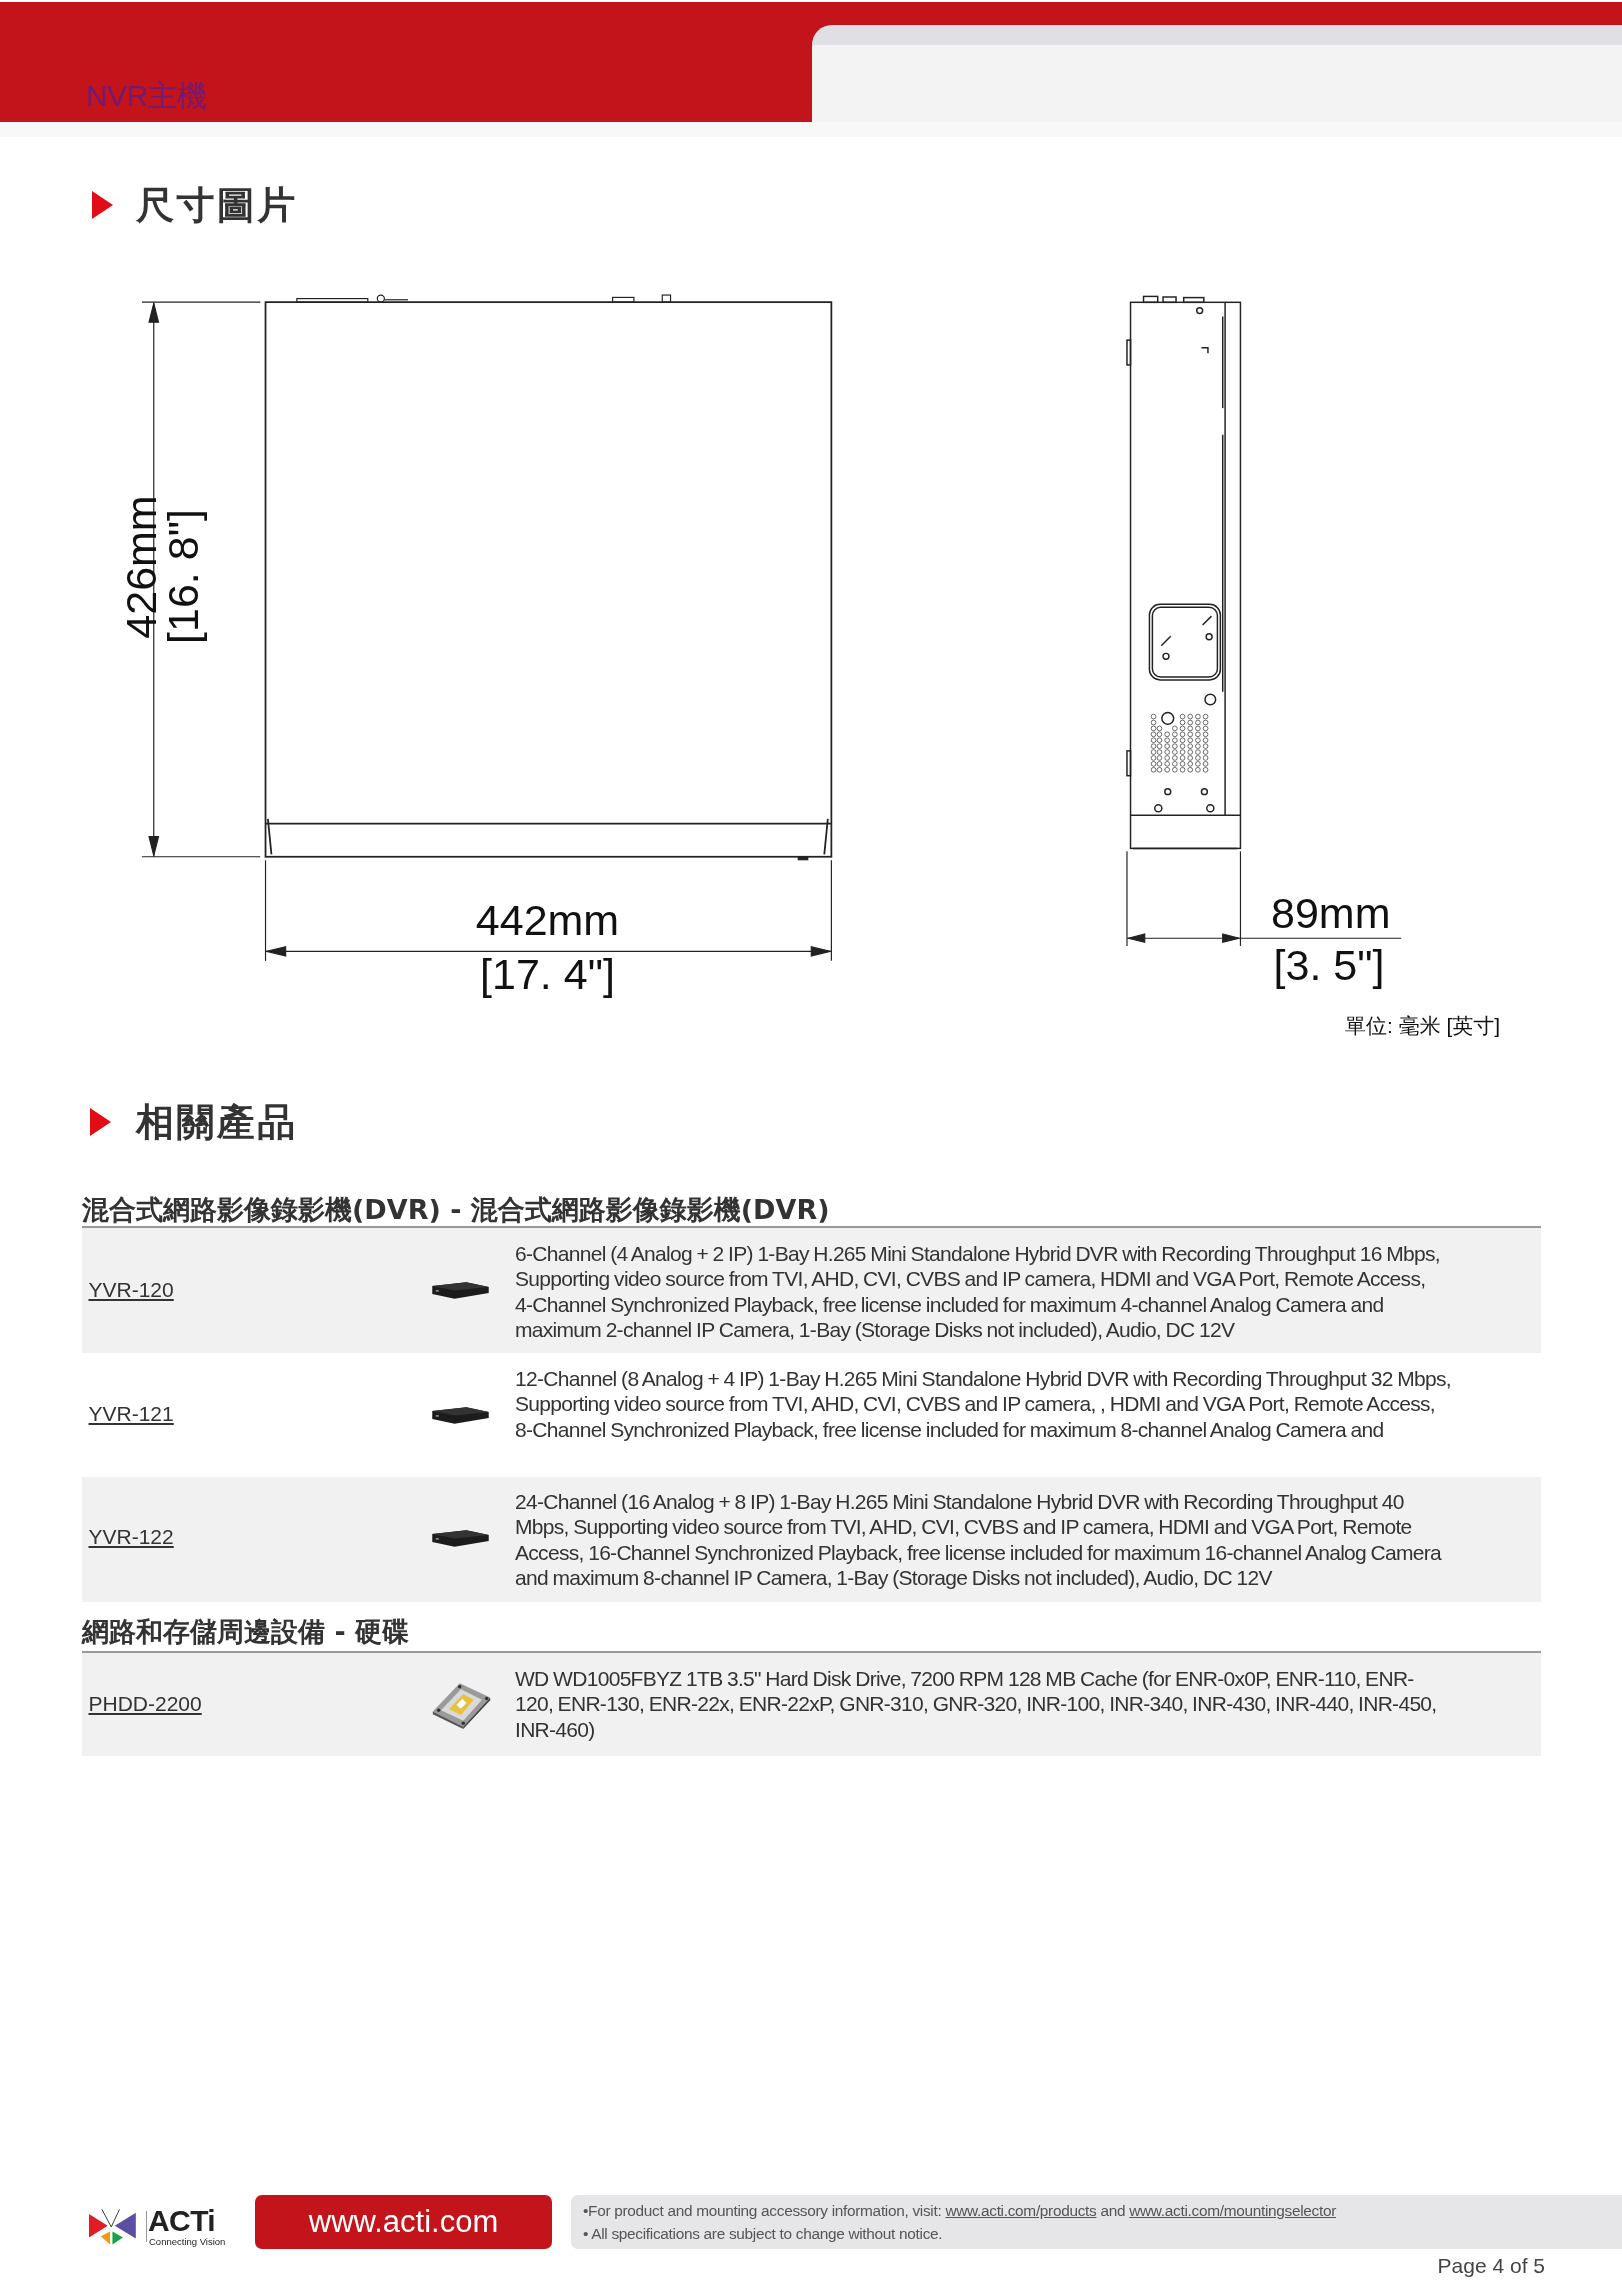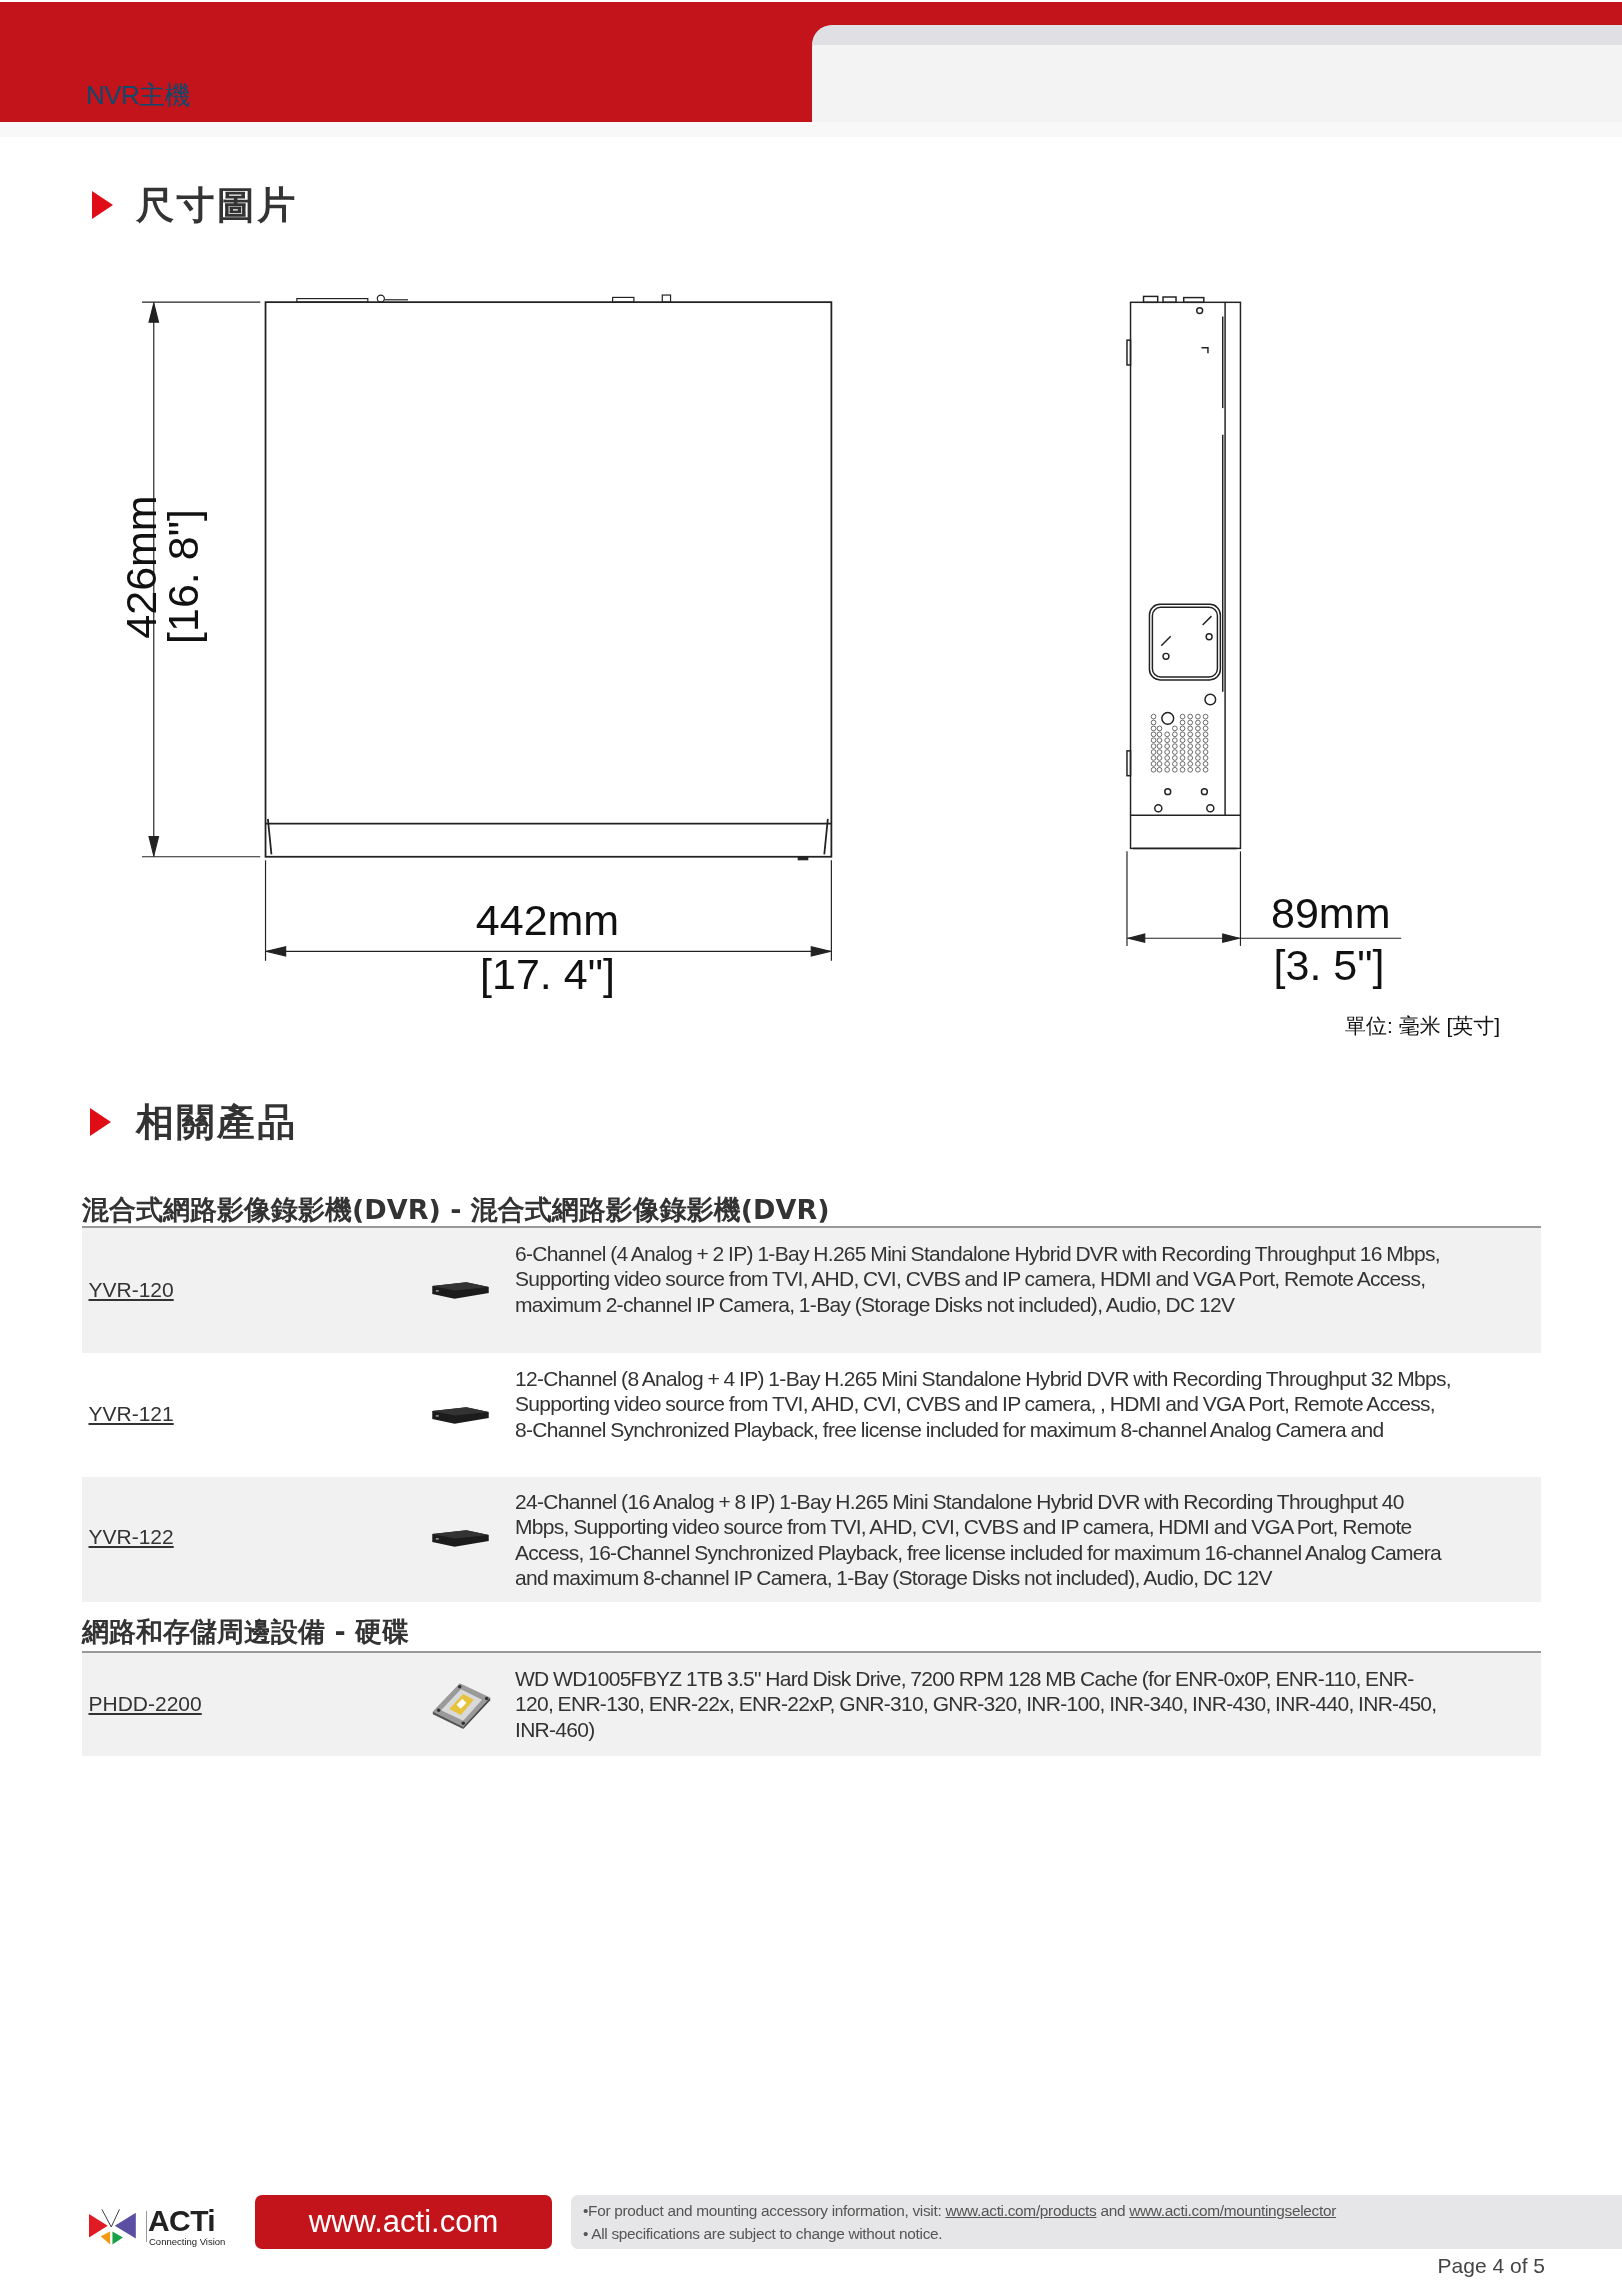--- a/index.html
+++ b/index.html
@@ -5,21 +5,21 @@
   html, body { margin:0; padding:0; }
   body { width:1622px; height:2295px; position:relative; background:#ffffff; overflow:hidden;
          font-family:"Liberation Sans", "DejaVu Sans", sans-serif; color:#333333; }
   .abs { position:absolute; }
 
   
   .hdr-red { left:0; top:2.4px; width:1622px; height:120px; background:#c3141c; }
   .hdr-panel { left:812px; top:25.4px; width:810px; height:97px; background:#f3f3f4; border-top-left-radius:22.5px; }
   .hdr-panel-top { left:812px; top:25.4px; width:810px; height:20px; background:#e0e0e4; border-top-left-radius:22.5px; }
   .hdr-band { left:0; top:122px; width:1622px; height:15px; background:#f8f8f8; }
-  .hdr-title { left:86px; top:79px; font-size:26px; color:#0c4a6e; line-height:33px; white-space:nowrap; letter-spacing:-0.6px; }
+  .hdr-title { left:86px; top:79px; font-size:30px; color:#701a75; line-height:33px; white-space:nowrap; letter-spacing:-0.6px; }
 
   
   .tri { width:0; height:0; border-top:14px solid transparent; border-bottom:14px solid transparent; border-left:21px solid #e00c16; }
   .sec-title { font-size:38px; font-weight:bold; color:#333; line-height:41px; white-space:nowrap; font-family:"DejaVu Sans", sans-serif; letter-spacing:2.4px; }
   .dim-txt { font-size:43px; color:#111; line-height:46px; white-space:nowrap; font-family:"Liberation Sans Narrow","Liberation Sans", sans-serif; }
   .unit { font-size:21px; color:#111; white-space:nowrap; }
 
   
   .cat { left:82px; font-size:27px; font-weight:bold; color:#333; line-height:31px; white-space:nowrap; font-family:"DejaVu Sans", sans-serif; transform-origin:left top; }
   .rule { left:82px; width:1459px; height:2.4px; background:#999999; }
@@ -224,20 +224,21 @@
 <div class="abs row shade" style="top:1228px;height:125px;">
   <div class="model" style="top:50px;">YVR-120</div>
   <svg class="dvr" style="left:349px;top:52px;" viewBox="0 0 100 34">
     <polygon points="2,10 60,4 98,12 98,22 40,32 2,24" fill="#1c1c1c"></polygon>
     <polygon points="2,10 60,4 98,12 40,18" fill="#333"></polygon>
     <rect x="8" y="17" width="5" height="3" fill="#888"></rect>
   </svg>
   <div class="desc" style="top:13px;">
     <span>6-Channel (4 Analog + 2 IP) 1-Bay H.265 Mini Standalone Hybrid DVR with Recording Throughput 16 Mbps,</span>
     <span>Supporting video source from TVI, AHD, CVI, CVBS and IP camera, HDMI and VGA Port, Remote Access,</span>
+    <span>4-Channel Synchronized Playback, free license included for maximum 4-channel Analog Camera and</span>
     <span>maximum 2-channel IP Camera, 1-Bay (Storage Disks not included), Audio, DC 12V</span>
   </div>
 </div>
 
 <div class="abs row" style="top:1354px;height:124px;">
   <div class="model" style="top:48px;">YVR-121</div>
   <svg class="dvr" style="left:349px;top:51px;" viewBox="0 0 100 34">
     <polygon points="2,10 60,4 98,12 98,22 40,32 2,24" fill="#1c1c1c"></polygon>
     <polygon points="2,10 60,4 98,12 40,18" fill="#333"></polygon>
     <rect x="8" y="17" width="5" height="3" fill="#888"></rect>

